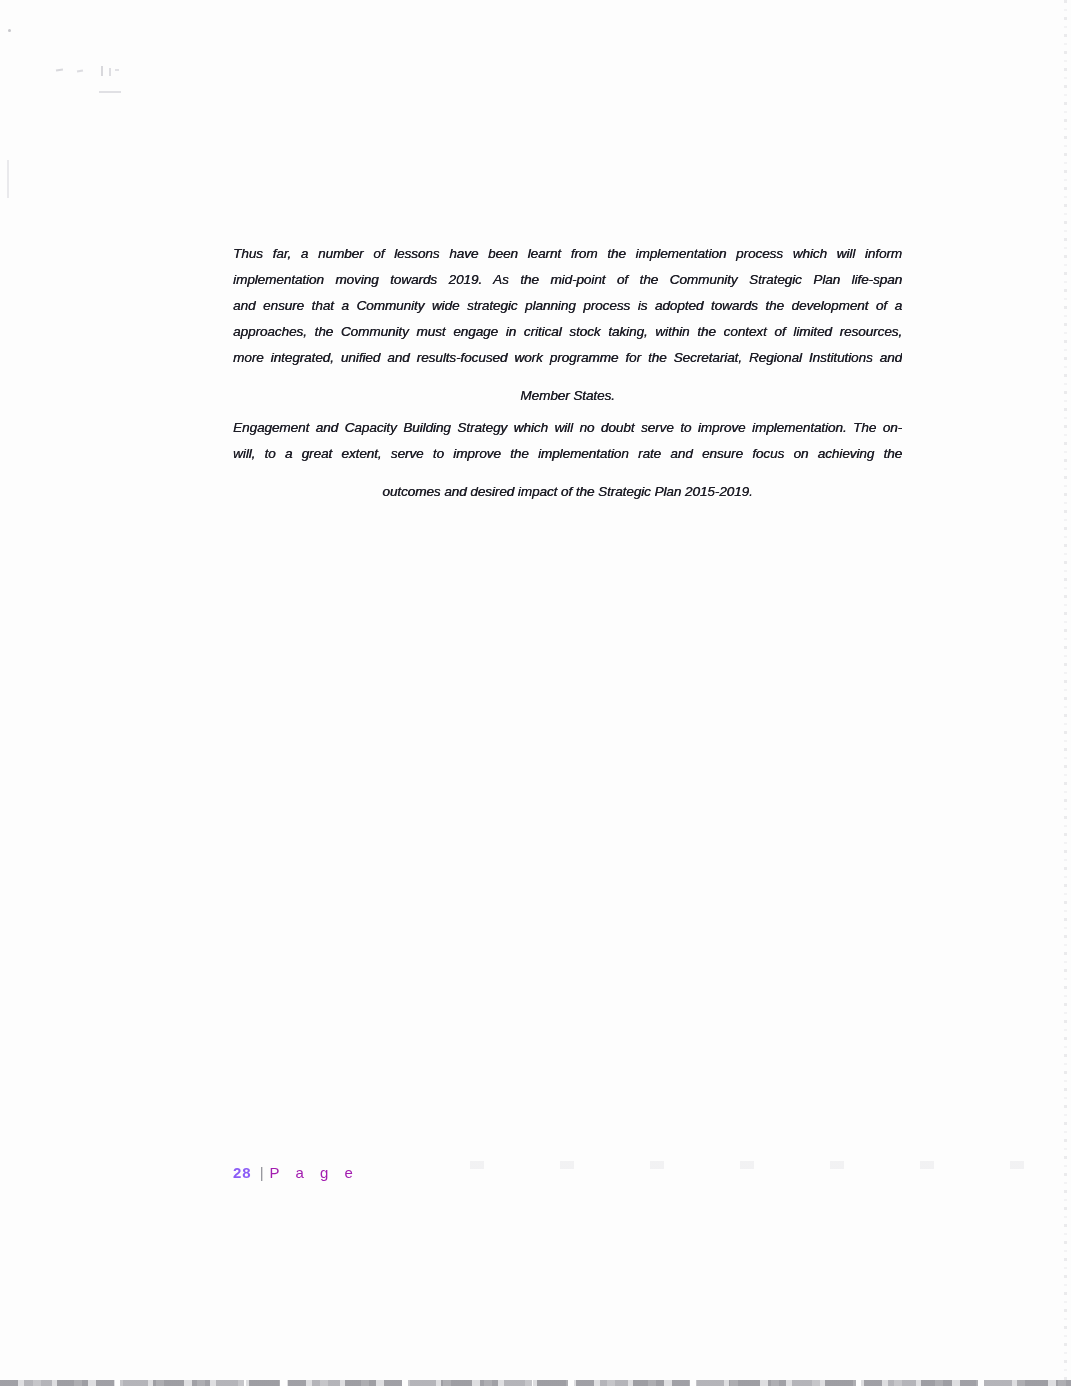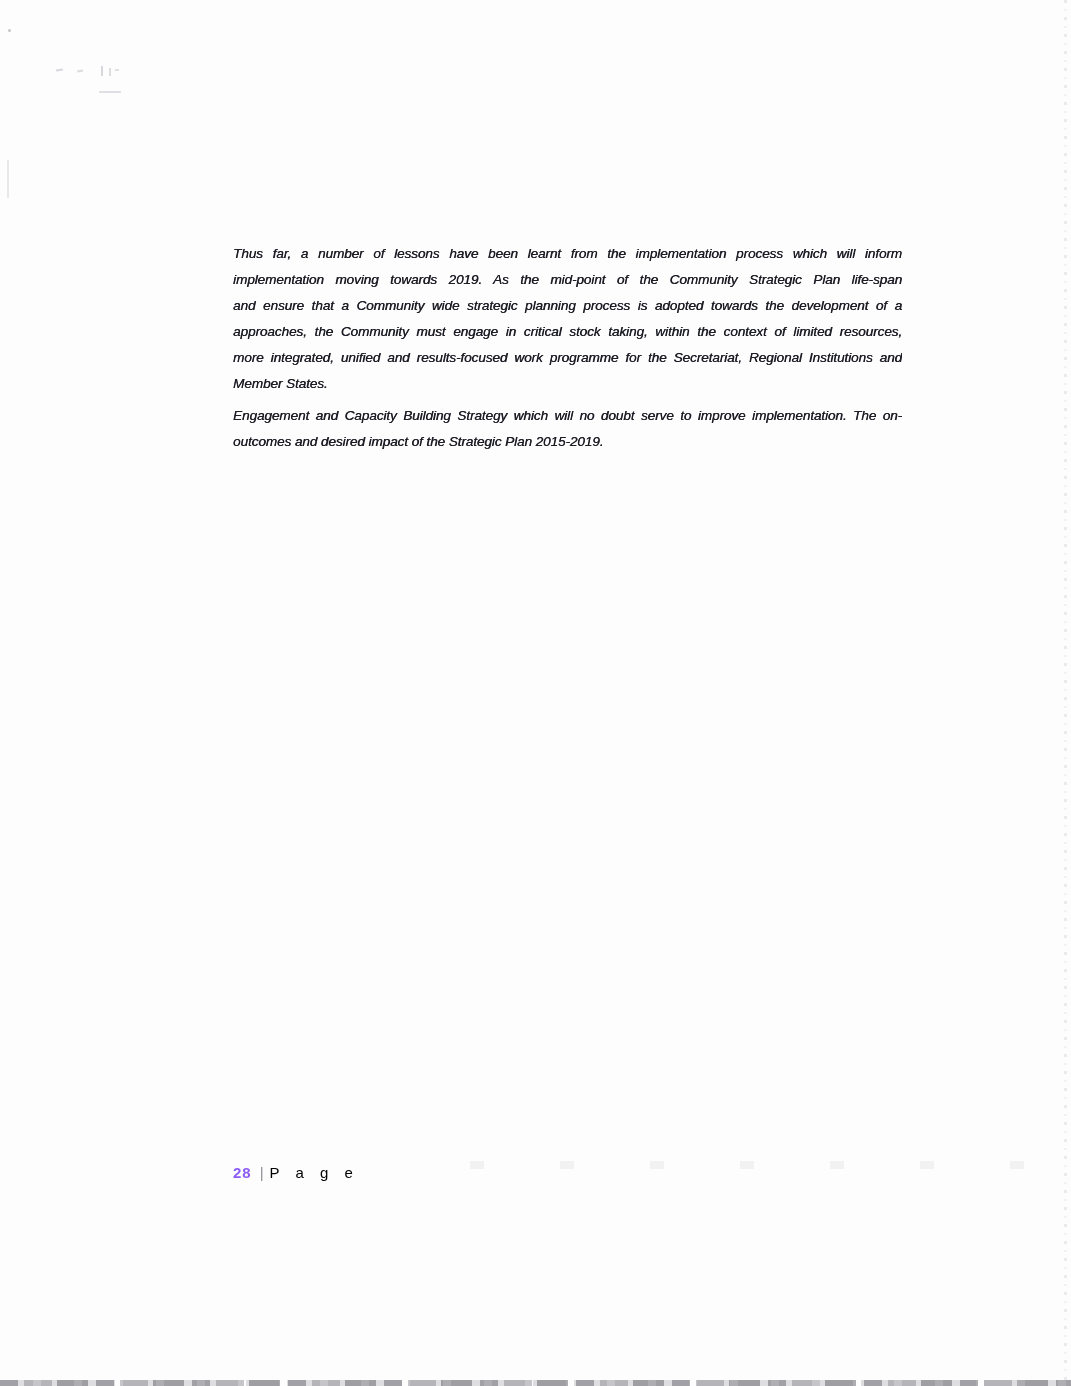--- a/index.html
+++ b/index.html
@@ -31,36 +31,36 @@
     line-height: 26px;
     overflow: hidden;
     text-align: justify;
   }
   .line::after {            
     content: "";
     display: inline-block;
     width: 100%;
     height: 0;
   }
-  .line.last { text-align: left; }
+  .line.last { text-align: center; margin-top: 12px; }
   .line.last::after { content: none; }
 
   
   .footer {
     position: absolute;
     left: 233px;
     top: 1160px;
     height: 26px;
     line-height: 26px;
     font-size: 15px;
     white-space: nowrap;
   }
   .pgnum  { color: #8b5cf6; font-weight: bold; letter-spacing: 1px; }
   .sep    { color: #8f8f96; margin: 0 6px 0 8px; }
-  .pgword { color: #000000; letter-spacing: 6px; }
+  .pgword { color: #a21caf; letter-spacing: 6px; }
 
   
   .artifact { position: absolute; pointer-events: none; }
   .speck-dot       { left: 8px;  top: 29px;  width: 3px;  height: 3px;  background: #9a9aa2; border-radius: 50%; opacity: .55; }
   .speck-tick-1    { left: 56px; top: 69px;  width: 7px;  height: 2px;  background: #b9b9c1; opacity: .55; transform: rotate(-8deg); }
   .speck-tick-2    { left: 77px; top: 70px;  width: 6px;  height: 2px;  background: #bcbcc4; opacity: .5;  transform: rotate(-10deg); }
   .speck-glyphs    { left: 99px; top: 65px;  width: 22px; height: 12px; opacity: .5;
                      background:
                        linear-gradient(#b4b4bc, #b4b4bc) 2px 1px / 2px 10px no-repeat,
                        linear-gradient(#c0c0c8, #c0c0c8) 10px 3px / 2px 8px no-repeat,
@@ -105,20 +105,21 @@
     <div class="para">
       <div class="line">Thus far, a number of lessons have been learnt from the implementation process which will inform</div>
       <div class="line">implementation moving towards 2019. As the mid-point of the Community Strategic Plan life-span</div>
       <div class="line">and ensure that a Community wide strategic planning process is adopted towards the development of a</div>
       <div class="line">approaches, the Community must engage in critical stock taking, within the context of limited resources,</div>
       <div class="line">more integrated, unified and results-focused work programme for the Secretariat, Regional Institutions and</div>
       <div class="line last">Member States.</div>
     </div>
     <div class="para">
       <div class="line">Engagement and Capacity Building Strategy which will no doubt serve to improve implementation. The on-</div>
+      <div class="line">will, to a great extent, serve to improve the implementation rate and ensure focus on achieving the</div>
       <div class="line last">outcomes and desired impact of the Strategic Plan 2015-2019.</div>
     </div>
   </div>
 
   <div class="footer">
     <span class="pgnum">28</span><span class="sep">|</span><span class="pgword">P a g e</span>
   </div>
 
   <div class="edge-noise-right"></div>
   <div class="bottom-noise"></div>

